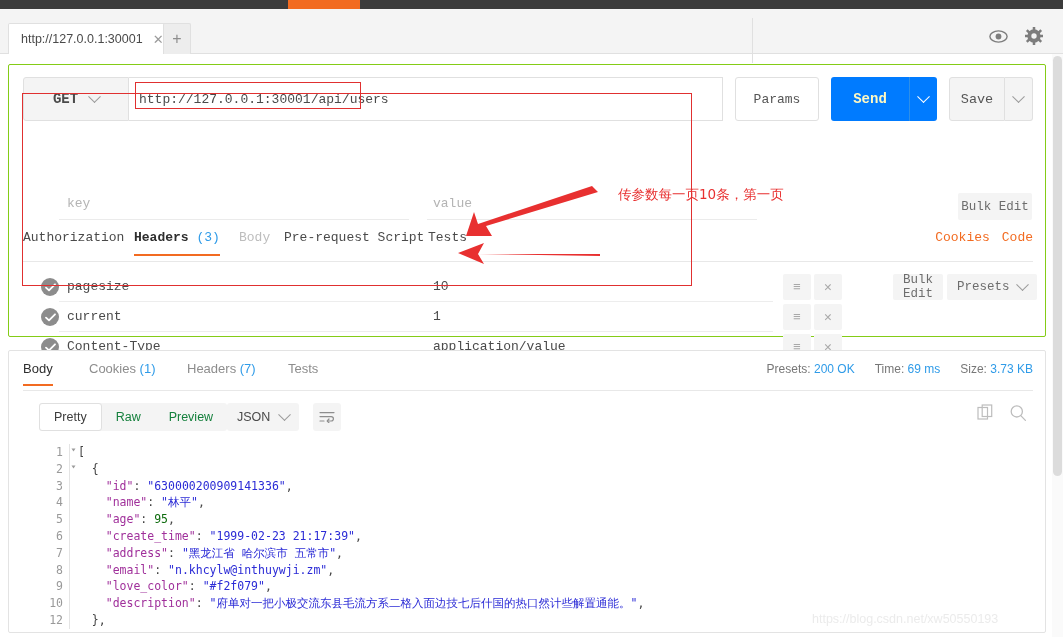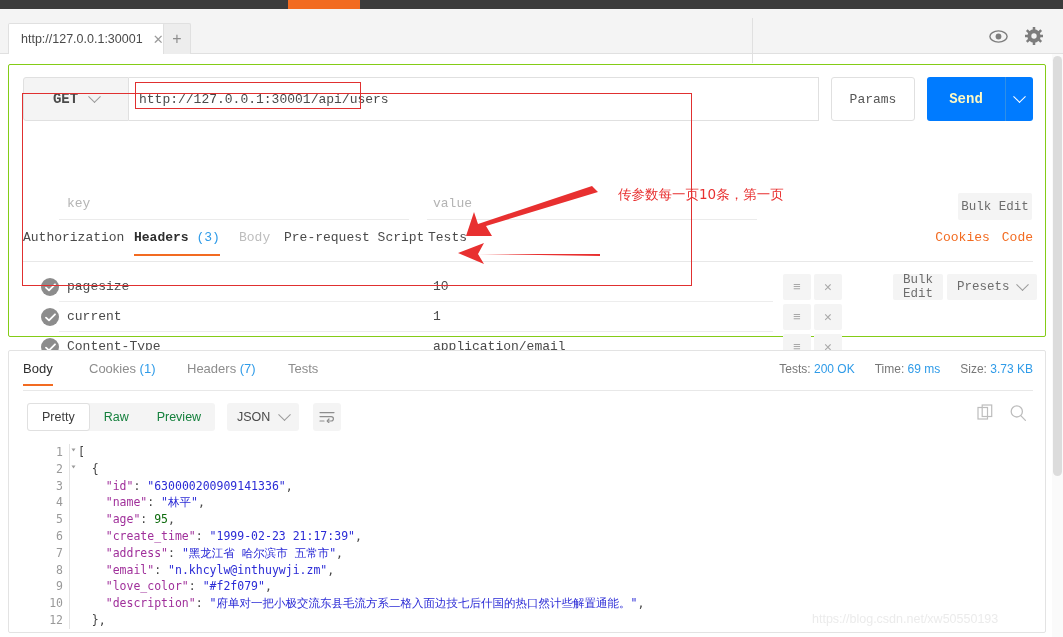--- a/index.html
+++ b/index.html
@@ -128,21 +128,21 @@
   
   .rescard { position:absolute; left:8px; top:350px; width:1038px; height:283px; background:#fff; border:1px solid #e3e3e3; border-radius:2px; }
   .restabs { position:absolute; left:14px; top:10px; width:1010px; height:30px; border-bottom:1px solid #e8e8e8; }
   .restab { position:absolute; top:0; font-size:13px; color:#8d8d8d; padding-bottom:8px; cursor:pointer; white-space:nowrap; }
   .restab.active { color:#2e2e2e; border-bottom:2px solid #f26b21; }
   .restab .cnt { color:#2f9be8; }
   .meta { position:absolute; right:0; top:1px; font-size:12px; color:#777; display:flex; gap:20px; }
   .meta b { color:#2f9be8; font-weight:normal; }
 
   .viewrow { position:absolute; left:14px; top:52px; width:1010px; height:30px; }
-  .segctl { position:absolute; left:4px; top:0; height:28px; background:#f4f4f4; border-radius:3px; display:flex; }
+  .segctl { position:absolute; left:16px; top:0; height:28px; background:#f4f4f4; border-radius:3px; display:flex; }
   .seg { padding:0 14px; display:flex; align-items:center; font-size:12.5px; color:#15803d; cursor:pointer; }
   .seg.active { background:#fff; color:#3c3c3c; border:1px solid #e0e0e0; border-radius:3px; }
   .jsonsel { position:absolute; left:204px; top:0; height:28px; background:#f4f4f4; border-radius:3px;
     display:flex; align-items:center; gap:10px; padding:0 10px; font-size:12.5px; color:#4a4a4a; cursor:pointer; }
   .wrapbtn { position:absolute; left:290px; top:0; width:28px; height:28px; background:#f4f4f4; border-radius:3px;
     display:flex; align-items:center; justify-content:center; cursor:pointer; color:#8d8d8d; }
   .res-icons { position:absolute; right:6px; top:1px; display:flex; gap:14px; color:#bdbdbd; cursor:pointer; }
 
   
   .codewrap { position:absolute; left:22px; top:93px; width:1000px; height:188px; overflow:hidden; }
@@ -226,20 +226,26 @@
           <span>http://127.0.0.1:30001/api/users</span>
         </span>
       </div>
       <div class="params-btn">Params</div>
       <div class="send-wrap">
         <div class="send-btn">Send</div>
         <div class="send-caret">
             <span class="chev"></span>
           </div>
       </div>
+      <div class="save-wrap">
+        <div class="save-btn">Save</div>
+        <div class="save-caret">
+            <span class="chev"></span>
+          </div>
+      </div>
     </div>
 
     <div class="ghostrow">
       <span class="k">key</span>
       <span class="v">value</span>
       <div class="line1"></div>
       <div class="line2"></div>
       <div class="bulkedit-top">Bulk Edit</div>
     </div>
 
@@ -294,21 +300,21 @@
         <div class="sep"></div>
       </div>
 
       <div class="hrow">
         <div class="chk">
           <svg width="11" height="9" viewBox="0 0 11 9">
               <polyline points="1,4.6 4,7.4 10,1.3" fill="none" stroke="#fff" stroke-width="1.8" stroke-linecap="round" stroke-linejoin="round"></polyline>
             </svg>
         </div>
         <span class="hk">Content-Type</span>
-        <span class="hv">application/email</span>
+        <span class="hv">application/value</span>
         <div class="acts">
           <div class="act">≡</div>
           <div class="act">✕</div>
         </div>
         <div class="sep"></div>
       </div>
 
       <div class="hrow ghost">
         <span class="hk">key</span>
         <span class="hv">value</span>
@@ -318,21 +324,21 @@
   </div>
 
   <div class="rescard">
 
     <div class="restabs">
       <div class="restab active" style="left:0"><span>Body</span></div>
       <div class="restab" style="left:66px"><span>Cookies</span> <span class="cnt">(1)</span></div>
       <div class="restab" style="left:164px"><span>Headers</span> <span class="cnt">(7)</span></div>
       <div class="restab" style="left:265px"><span>Tests</span></div>
       <div class="meta">
-        <span><span>Tests:</span> <b>200 OK</b></span>
+        <span><span>Presets:</span> <b>200 OK</b></span>
         <span><span>Time:</span> <b>69 ms</b></span>
         <span><span>Size:</span> <b>3.73 KB</b></span>
       </div>
     </div>
 
     <div class="viewrow">
       <div class="segctl">
         <div class="seg active">Pretty</div>
         <div class="seg">Raw</div>
         <div class="seg">Preview</div>

